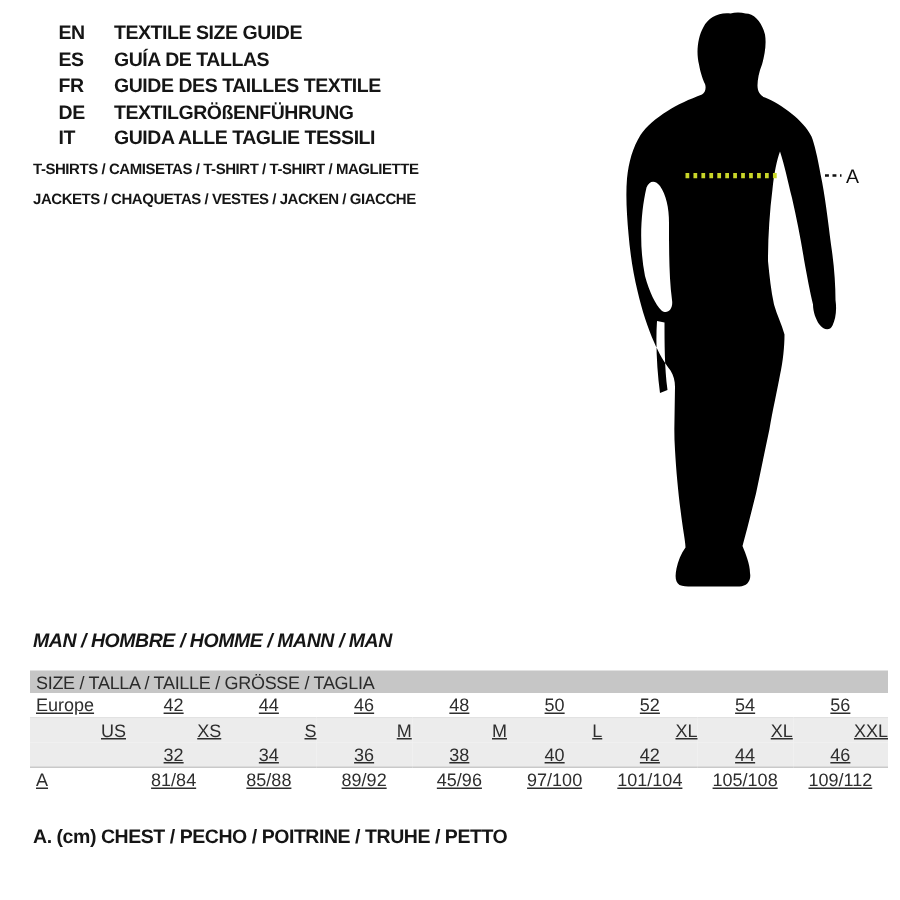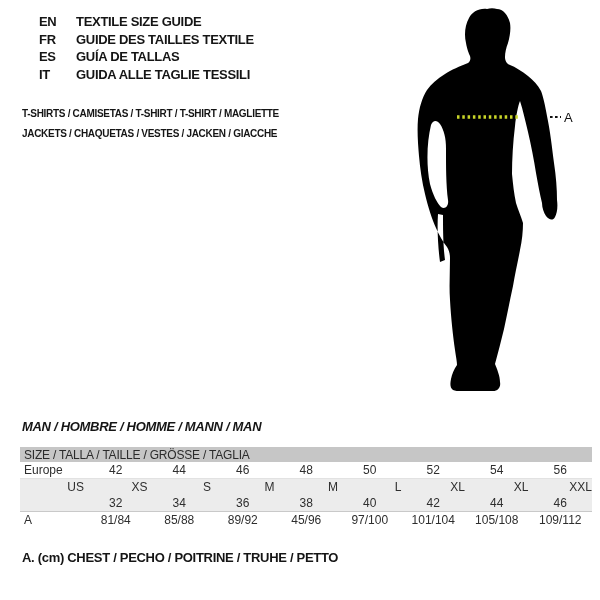--- a/index.html
+++ b/index.html
@@ -22,47 +22,51 @@
   .figure svg{display:block;}
 
   
   .man-title{position:absolute;left:22px;top:419px;font-size:13px;font-weight:700;letter-spacing:-0.3px;font-style:italic;}
 
   
   .size-table{position:absolute;left:20px;top:447px;width:572px;border-collapse:collapse;
               font-size:12px;color:#2e2e2e;table-layout:fixed;}
   .size-table th.table-head{background:#c6c6c6;font-weight:400;text-align:left;height:15px;
               padding:0 0 0 4px;letter-spacing:-0.2px;color:#2b2b2b;margin-left:13px;}
-  .size-table td{height:16px;padding:0;text-align:center;white-space:nowrap;}
+  .size-table td{height:16px;padding:0;text-align:center;white-space:nowrap;text-decoration:underline;}
   .size-table td.rowlabel{text-align:left;padding-left:4px;}
   .size-table col.labelcol{width:64px;}
   .size-table tr.shaded{background:#ececec;}
   .size-table tr.row-us td{border-top:1px solid #e2e2e2;text-align:right;}
   .size-table tr.row-a td{border-top:1px solid #c9c9c9;}
 
   
   .footnote{position:absolute;left:22px;top:550px;font-size:13px;font-weight:700;letter-spacing:-0.3px;}
 </style>
 </head>
 <body>
 
 <div class="page">
 
   <div class="lang-block">
     <div class="lang-row">
       <span class="lang-code">EN</span>
       <span class="lang-text">TEXTILE SIZE GUIDE</span>
     </div>
     <div class="lang-row">
+      <span class="lang-code">ES</span>
+      <span class="lang-text">GUÍA DE TALLAS</span>
+    </div>
+    <div class="lang-row">
       <span class="lang-code">FR</span>
       <span class="lang-text">GUIDE DES TAILLES TEXTILE</span>
     </div>
     <div class="lang-row">
-      <span class="lang-code">ES</span>
-      <span class="lang-text">GUÍA DE TALLAS</span>
+      <span class="lang-code">DE</span>
+      <span class="lang-text">TEXTILGRÖßENFÜHRUNG</span>
     </div>
     <div class="lang-row">
       <span class="lang-code">IT</span>
       <span class="lang-text">GUIDA ALLE TAGLIE TESSILI</span>
     </div>
   </div>
 
   <div class="types">
     <div>T-SHIRTS / CAMISETAS / T-SHIRT / T-SHIRT / MAGLIETTE</div>
     <div>JACKETS / CHAQUETAS / VESTES / JACKEN / GIACCHE</div>

